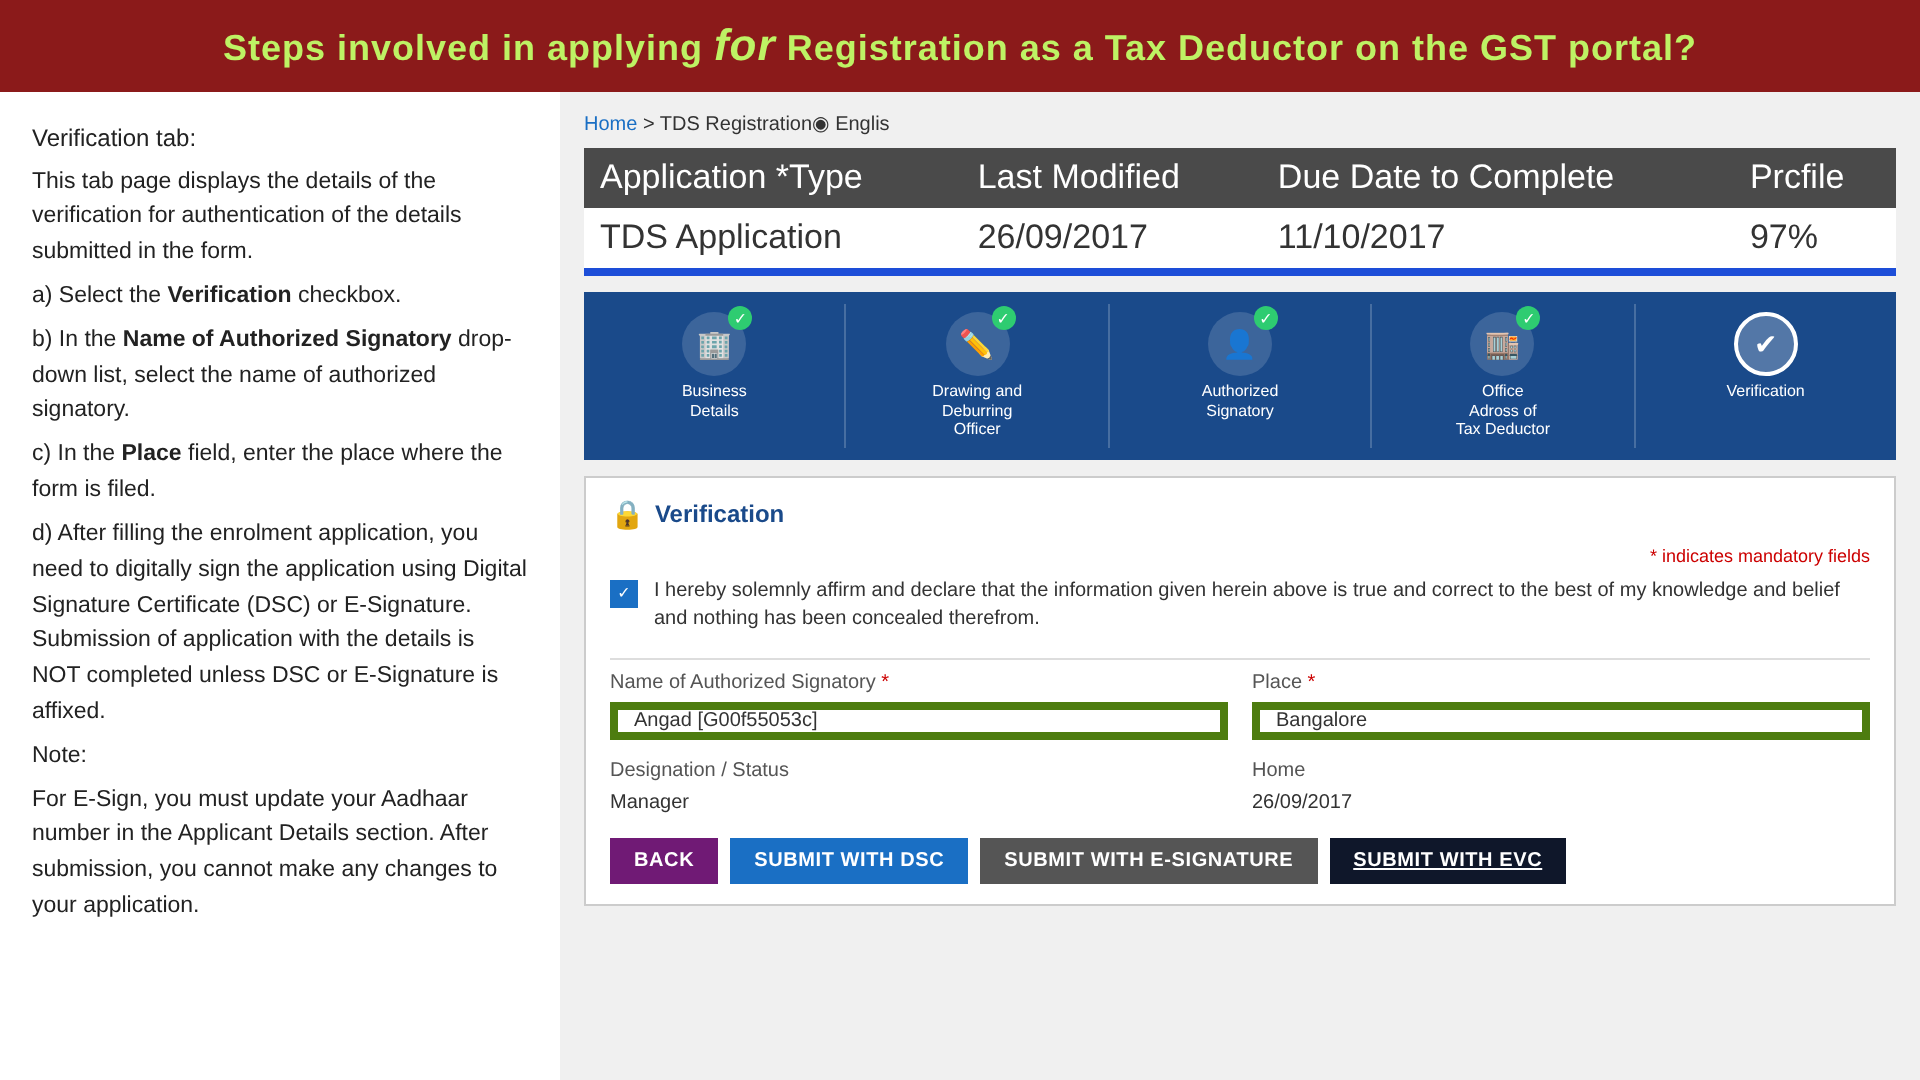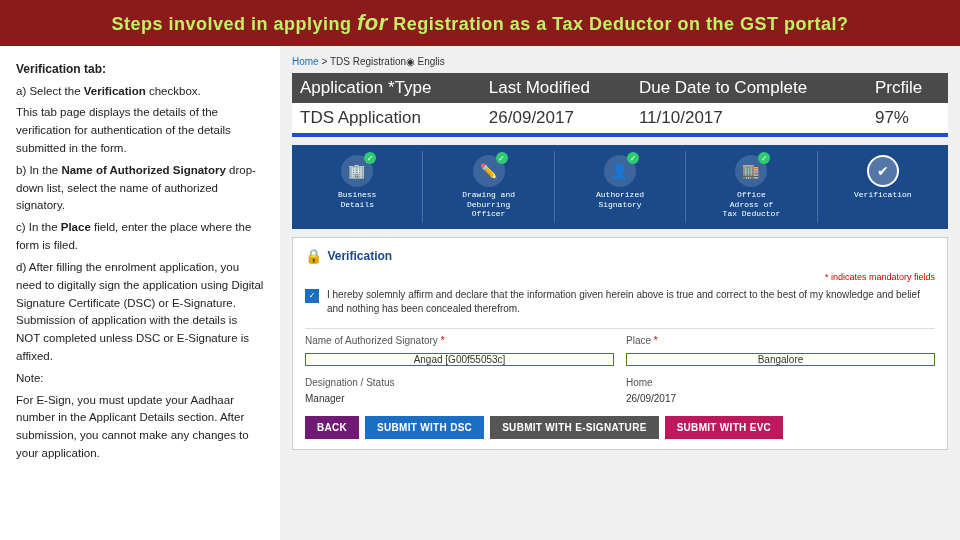--- a/index.html
+++ b/index.html
@@ -36,21 +36,21 @@
     .left-panel {
       width: 280px;
       min-width: 280px;
       padding: 14px 16px;
       font-size: 11.5px;
       line-height: 1.55;
       color: #222;
       overflow-y: auto;
     }
     .left-panel .tab-title {
-      font-weight: bold;
+      font-weight: normal;
       font-size: 12px;
       margin-bottom: 4px;
     }
     .left-panel .bold { font-weight: bold; }
 
     
     .right-panel {
       flex: 1;
       background: #f0f0f0;
       padding: 10px 12px;
@@ -135,21 +135,21 @@
       height: 12px;
       font-size: 8px;
       display: flex;
       align-items: center;
       justify-content: center;
     }
     .step-item.active .step-icon {
       background: rgba(255,255,255,0.3);
       border: 2px solid #fff;
     }
-    .step-label { font-size: 8px; line-height: 1.2; font-family: Liberation Mono, monospace; }
+    .step-label { font-size: 8px; line-height: 1.2; }
 
     
     .verification-section {
       background: #fff;
       border: 1px solid #ccc;
       padding: 10px 12px;
       margin-bottom: 8px;
     }
     .section-header {
       font-size: 12px;
@@ -204,25 +204,24 @@
     .form-group label {
       font-size: 10px;
       color: #555;
       display: block;
       margin-bottom: 3px;
     }
     .form-group label .required { color: #c00; }
     .form-input {
       width: 100%;
       padding: 0 8px;
-      border: 1px solid #4d7c0f;
+      border: 4px solid #4d7c0f;
       font-size: 10px;
       color: #333;
       background: #fff;
-      text-align: center;
     }
 
     
     .static-value {
       font-size: 10px;
       color: #333;
       padding: 2px 0;
     }
 
     
@@ -246,43 +245,44 @@
     }
     .btn-dsc {
       background: #1a6fc4;
       color: #fff;
     }
     .btn-esign {
       background: #555;
       color: #fff;
     }
     .btn-exc {
-      background: #be185d;
-      color: #fff;
+      background: #0f172a;
+      color: #fff;
+      text-decoration: underline;
     }
 
     .divider-line {
       border: none;
       border-top: 1px solid #ddd;
       margin: 6px 0;
     }
   </style>
 </head>
 <body>
 
 <div class="header">
   <span>Steps involved in applying </span><span class="for-italic">for</span><span> Registration as a Tax Deductor on the GST portal?</span>
 </div>
 
 <div class="main-content">
 
   <div class="left-panel">
     <div class="tab-title">Verification tab:</div>
+    <p style="margin-bottom:4px;">This tab page displays the details of the verification for authentication of the details submitted in the form.</p>
     <p style="margin-bottom:4px;">a) Select the <span class="bold">Verification</span> checkbox.</p>
-    <p style="margin-bottom:4px;">This tab page displays the details of the verification for authentication of the details submitted in the form.</p>
     <p style="margin-bottom:4px;">b) In the <span class="bold">Name of Authorized Signatory</span> drop-down list, select the name of authorized signatory.</p>
     <p style="margin-bottom:4px;">c) In the <span class="bold">Place</span> field, enter the place where the form is filed.</p>
     <p style="margin-bottom:4px;">d) After filling the enrolment application, you need to digitally sign the application using Digital Signature Certificate (DSC) or E-Signature. Submission of application with the details is NOT completed unless DSC or E-Signature is affixed.</p>
     <p style="margin-bottom:4px;">Note:</p>
     <p style="margin-bottom:4px;">For E-Sign, you must update your Aadhaar number in the Applicant Details section. After submission, you cannot make any changes to your application.</p>
   </div>
 
   <div class="right-panel">
 
     <div class="breadcrumb">

